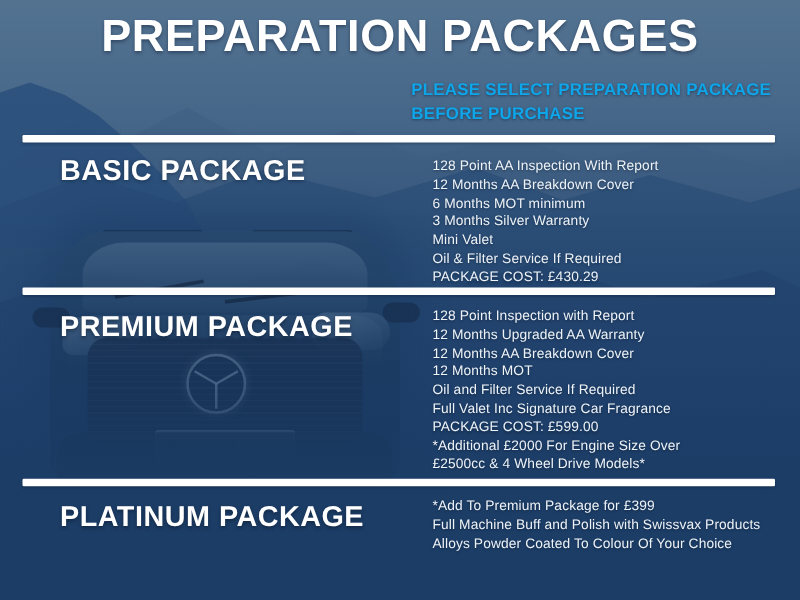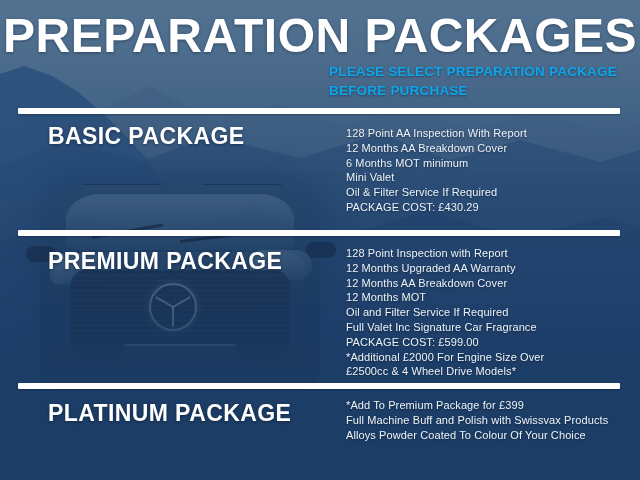--- a/index.html
+++ b/index.html
@@ -109,21 +109,21 @@
   }
   .mir-l{left:-4px;top:96px;}
   .mir-r{right:-6px;top:92px;}
   .overlay-blue{
     position:absolute;inset:0;
     background:linear-gradient(180deg,rgba(34,70,112,.20) 0%,rgba(28,61,102,.35) 55%,rgba(28,61,102,.92) 80%,#1c3d66 92%);
   }
   
   .title{
     position:absolute;left:0;right:0;top:8px;text-align:center;
-    color:#ffffff;font-size:48px;font-weight:bold;letter-spacing:.5px;
+    color:#ffffff;font-size:36px;font-weight:bold;letter-spacing:.5px;
     text-shadow:0 1px 3px rgba(10,25,45,.45);
   }
   .subtitle{
     position:absolute;left:329px;top:62px;
     color:#0ea5e9;font-size:13.5px;font-weight:bold;line-height:19px;
     letter-spacing:.2px;text-shadow:0 1px 2px rgba(10,25,45,.5);
   }
   .divider{
     position:absolute;left:18px;width:602px;height:6px;background:#ffffff;
     border-radius:1px;box-shadow:0 1px 2px rgba(8,20,38,.35);
@@ -204,20 +204,21 @@
     <div>PLEASE SELECT PREPARATION PACKAGE</div>
     <div>BEFORE PURCHASE</div>
   </div>
 
   <div class="divider" style="top:108px;"></div>
   <div class="pkg-head" style="top:123px;">BASIC PACKAGE</div>
   <div class="pkg-list" style="top:126px;">
     <div>128 Point AA Inspection With Report</div>
     <div>12 Months AA Breakdown Cover</div>
     <div>6 Months MOT minimum</div>
+    <div>3 Months Silver Warranty</div>
     <div>Mini Valet</div>
     <div>Oil &amp; Filter Service If Required</div>
     <div>PACKAGE COST: £430.29</div>
   </div>
 
   <div class="divider" style="top:230px;"></div>
   <div class="pkg-head" style="top:248px;">PREMIUM PACKAGE</div>
   <div class="pkg-list" style="top:246px;">
     <div>128 Point Inspection with Report</div>
     <div>12 Months Upgraded AA Warranty</div>

